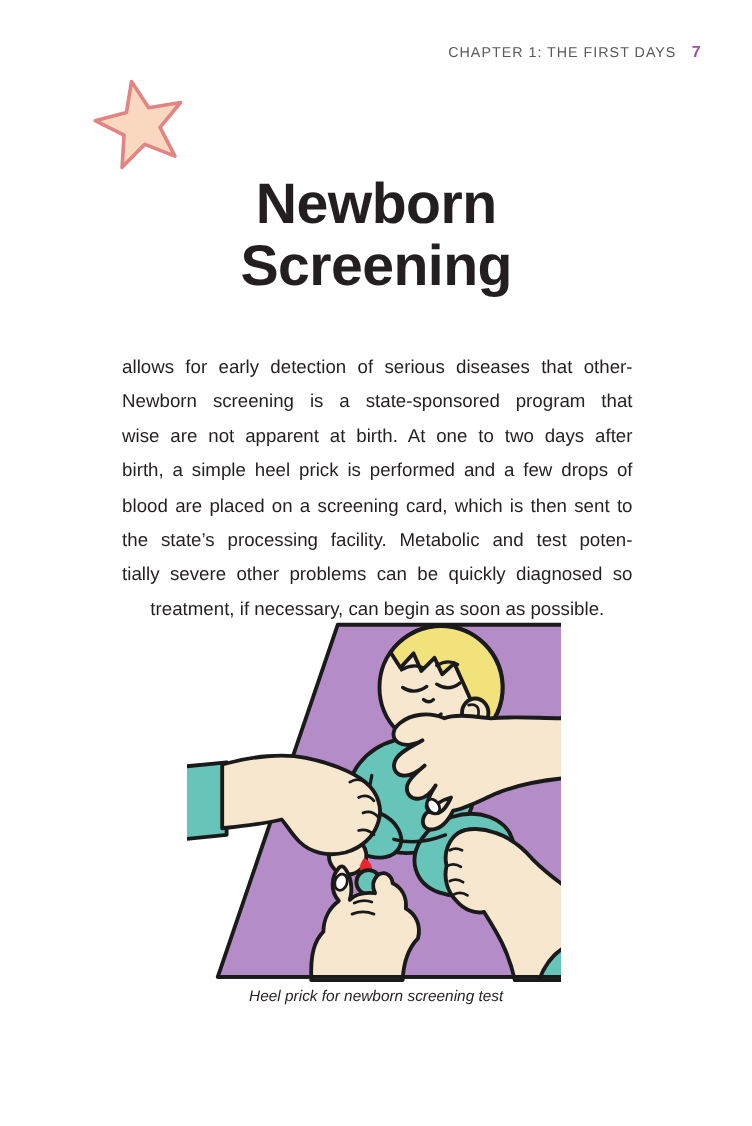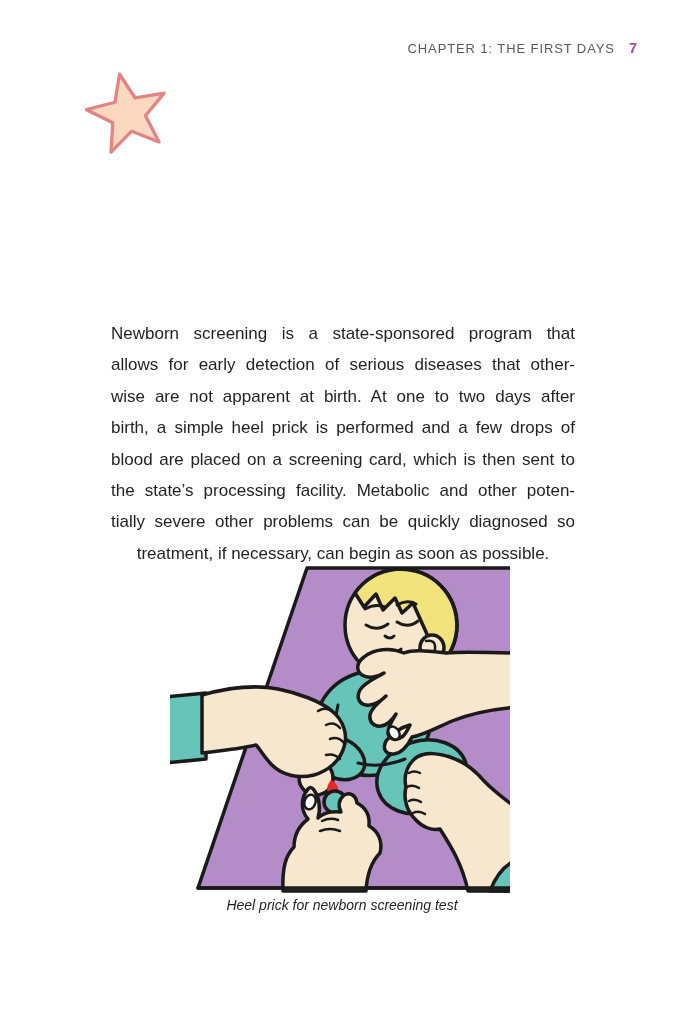--- a/index.html
+++ b/index.html
@@ -48,28 +48,32 @@
     <span class="chapter">CHAPTER 1: THE FIRST DAYS</span>
     <span class="pagenum">7</span>
   </div>
 
   <div class="star">
     <svg width="88" height="88" viewBox="0 0 80 80">
       <path d="M40,3 L49.4,27.1 L76.1,28.3 L55.2,44.9 L62.3,70.7 L40,56 L17.7,70.7 L24.8,44.9 L3.9,28.3 L30.6,27.1 Z" fill="#FAD8BF" stroke="#E08484" stroke-width="3" stroke-linejoin="round"></path>
     </svg>
   </div>
 
+  <div class="title">
+    <div>Newborn</div>
+    <div>Screening</div>
+  </div>
 
   <div class="bodytext">
+    <div class="jline">allows for early detection of serious diseases that other-</div>
     <div class="jline">Newborn screening is a state-sponsored program that</div>
-    <div class="jline">allows for early detection of serious diseases that other-</div>
     <div class="jline">wise are not apparent at birth. At one to two days after</div>
     <div class="jline">birth, a simple heel prick is performed and a few drops of</div>
     <div class="jline">blood are placed on a screening card, which is then sent to</div>
-    <div class="jline">the state’s processing facility. Metabolic and other poten-</div>
+    <div class="jline">the state’s processing facility. Metabolic and test poten-</div>
     <div class="jline">tially severe other problems can be quickly diagnosed so</div>
     <div class="lastline">treatment, if necessary, can begin as soon as possible.</div>
   </div>
 
   <div class="figure">
     <svg width="340" height="330" viewBox="0 0 340 330">
       <g stroke="#1A1A1A" stroke-width="3.5" stroke-linejoin="round" stroke-linecap="round">
 
         <polygon class="c-mat" points="137,5 348,5 348,325 28,325"></polygon>
 

